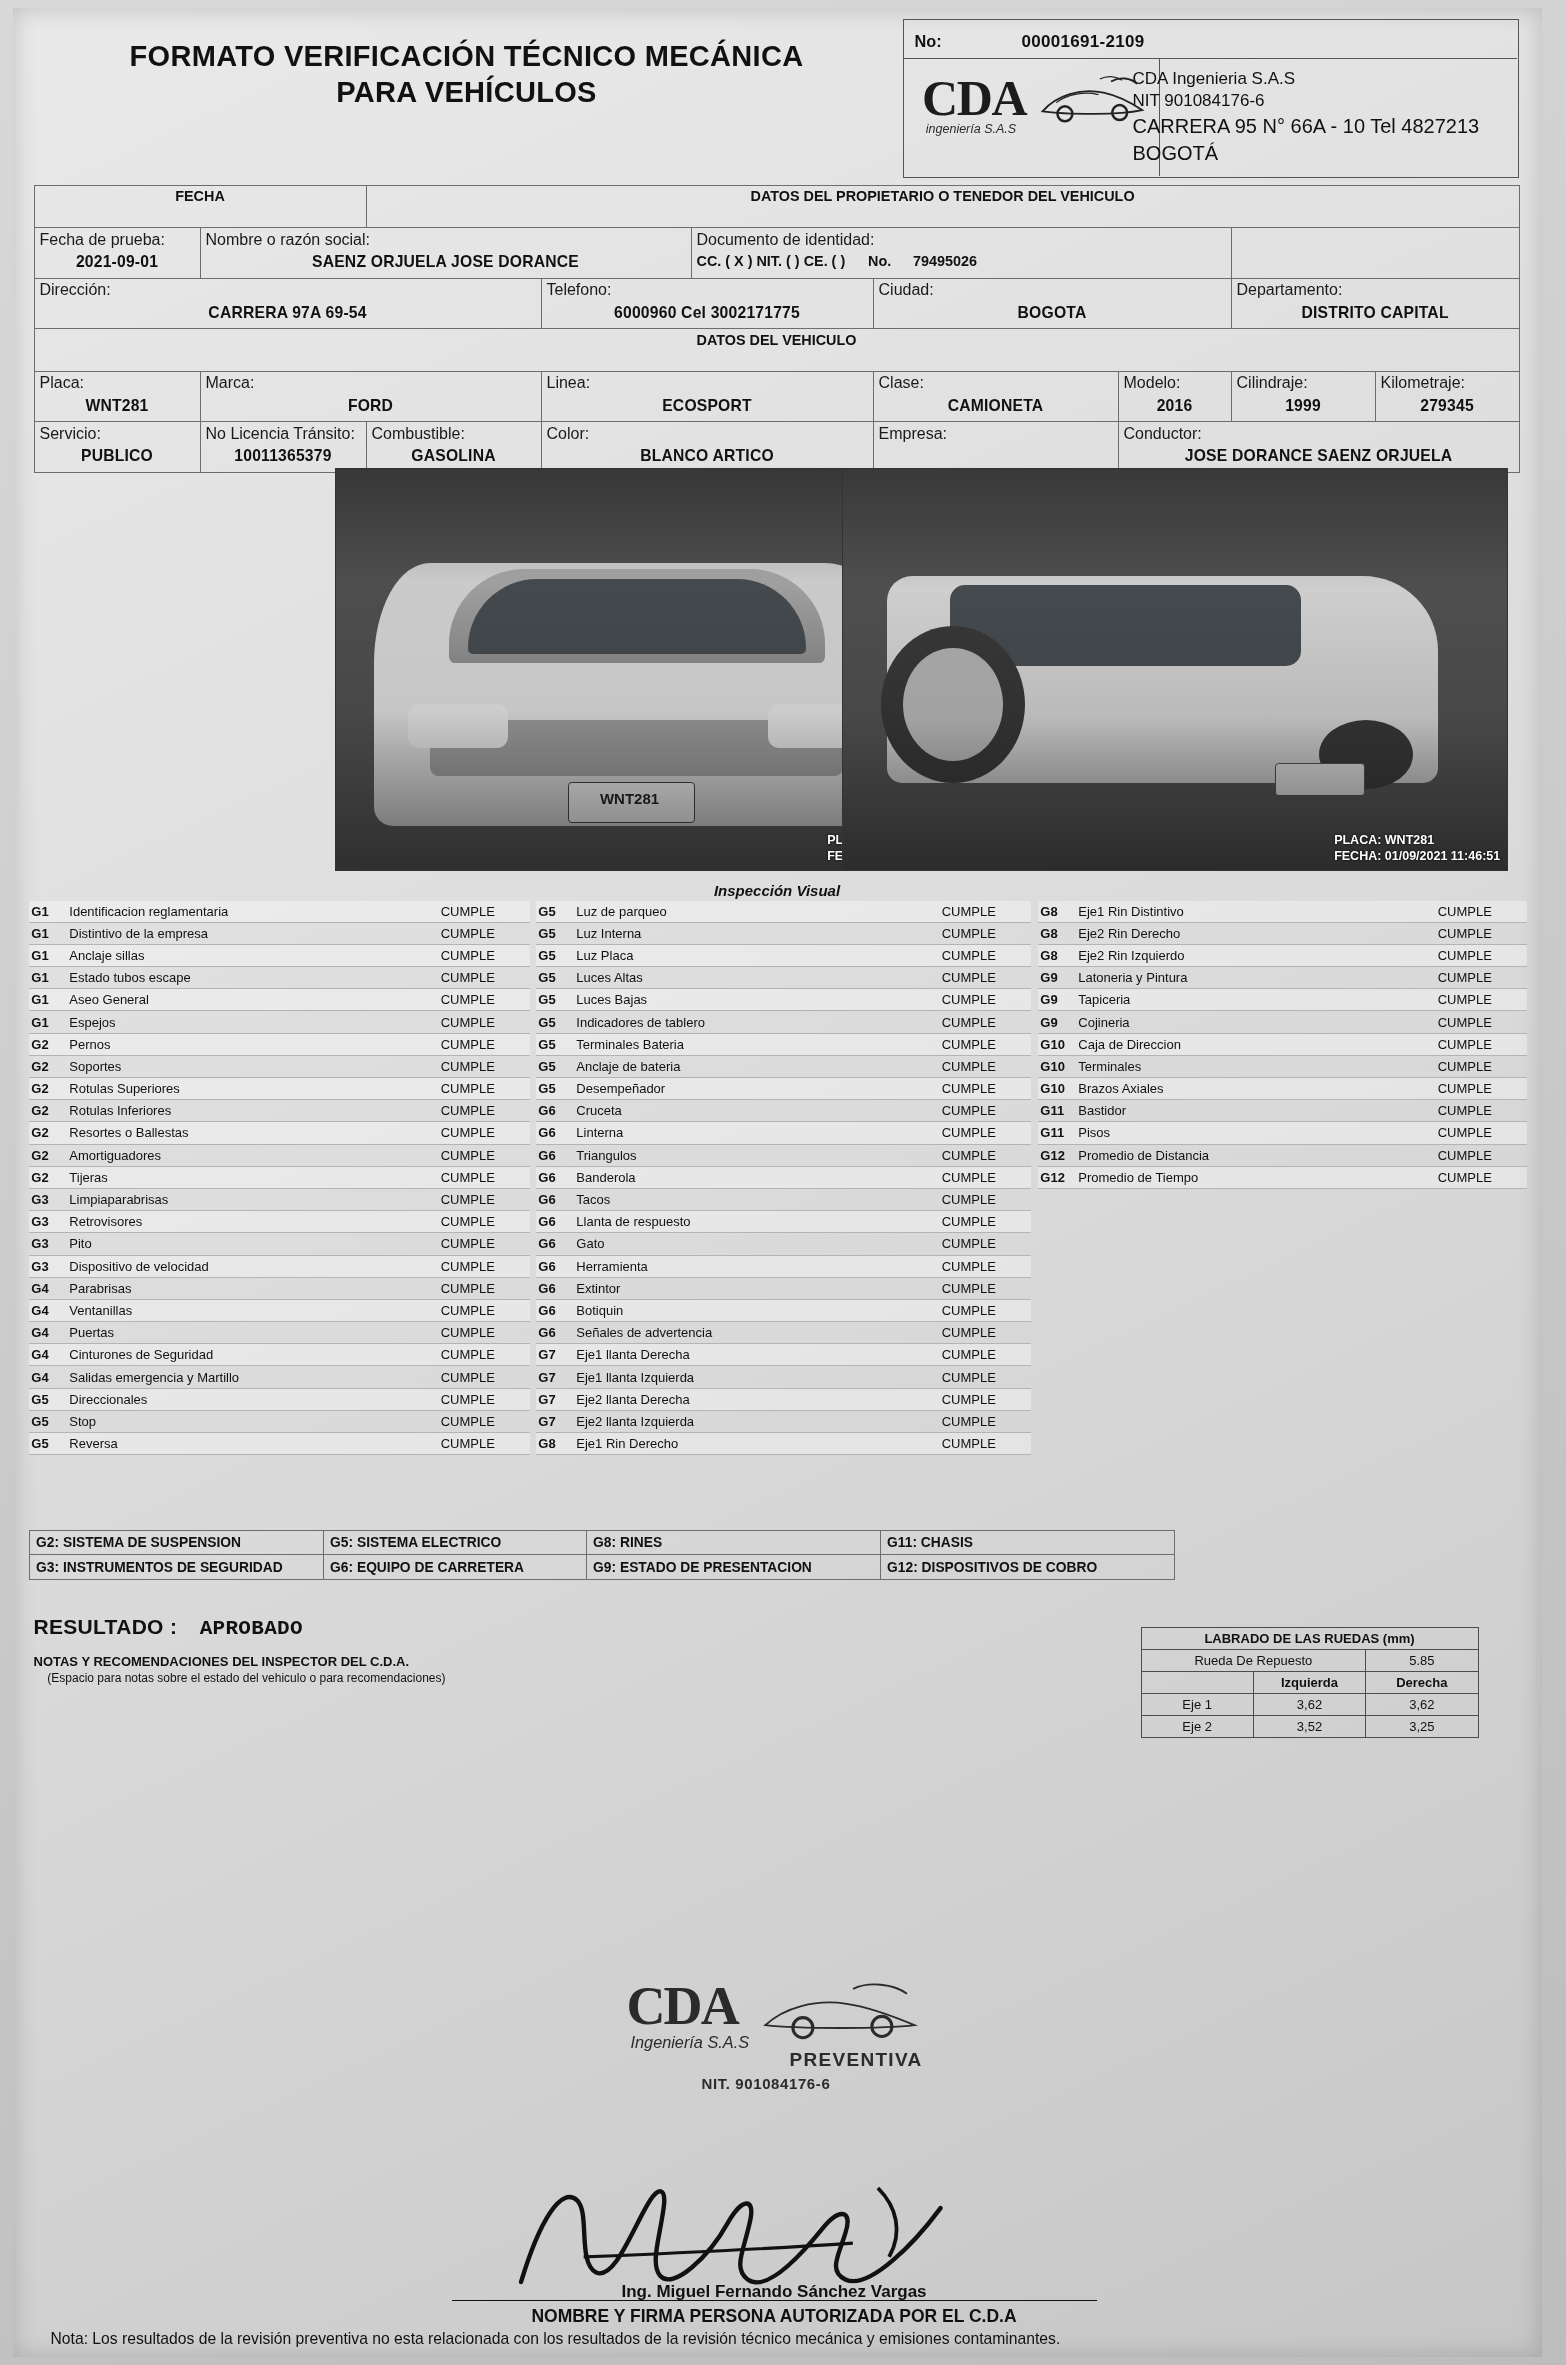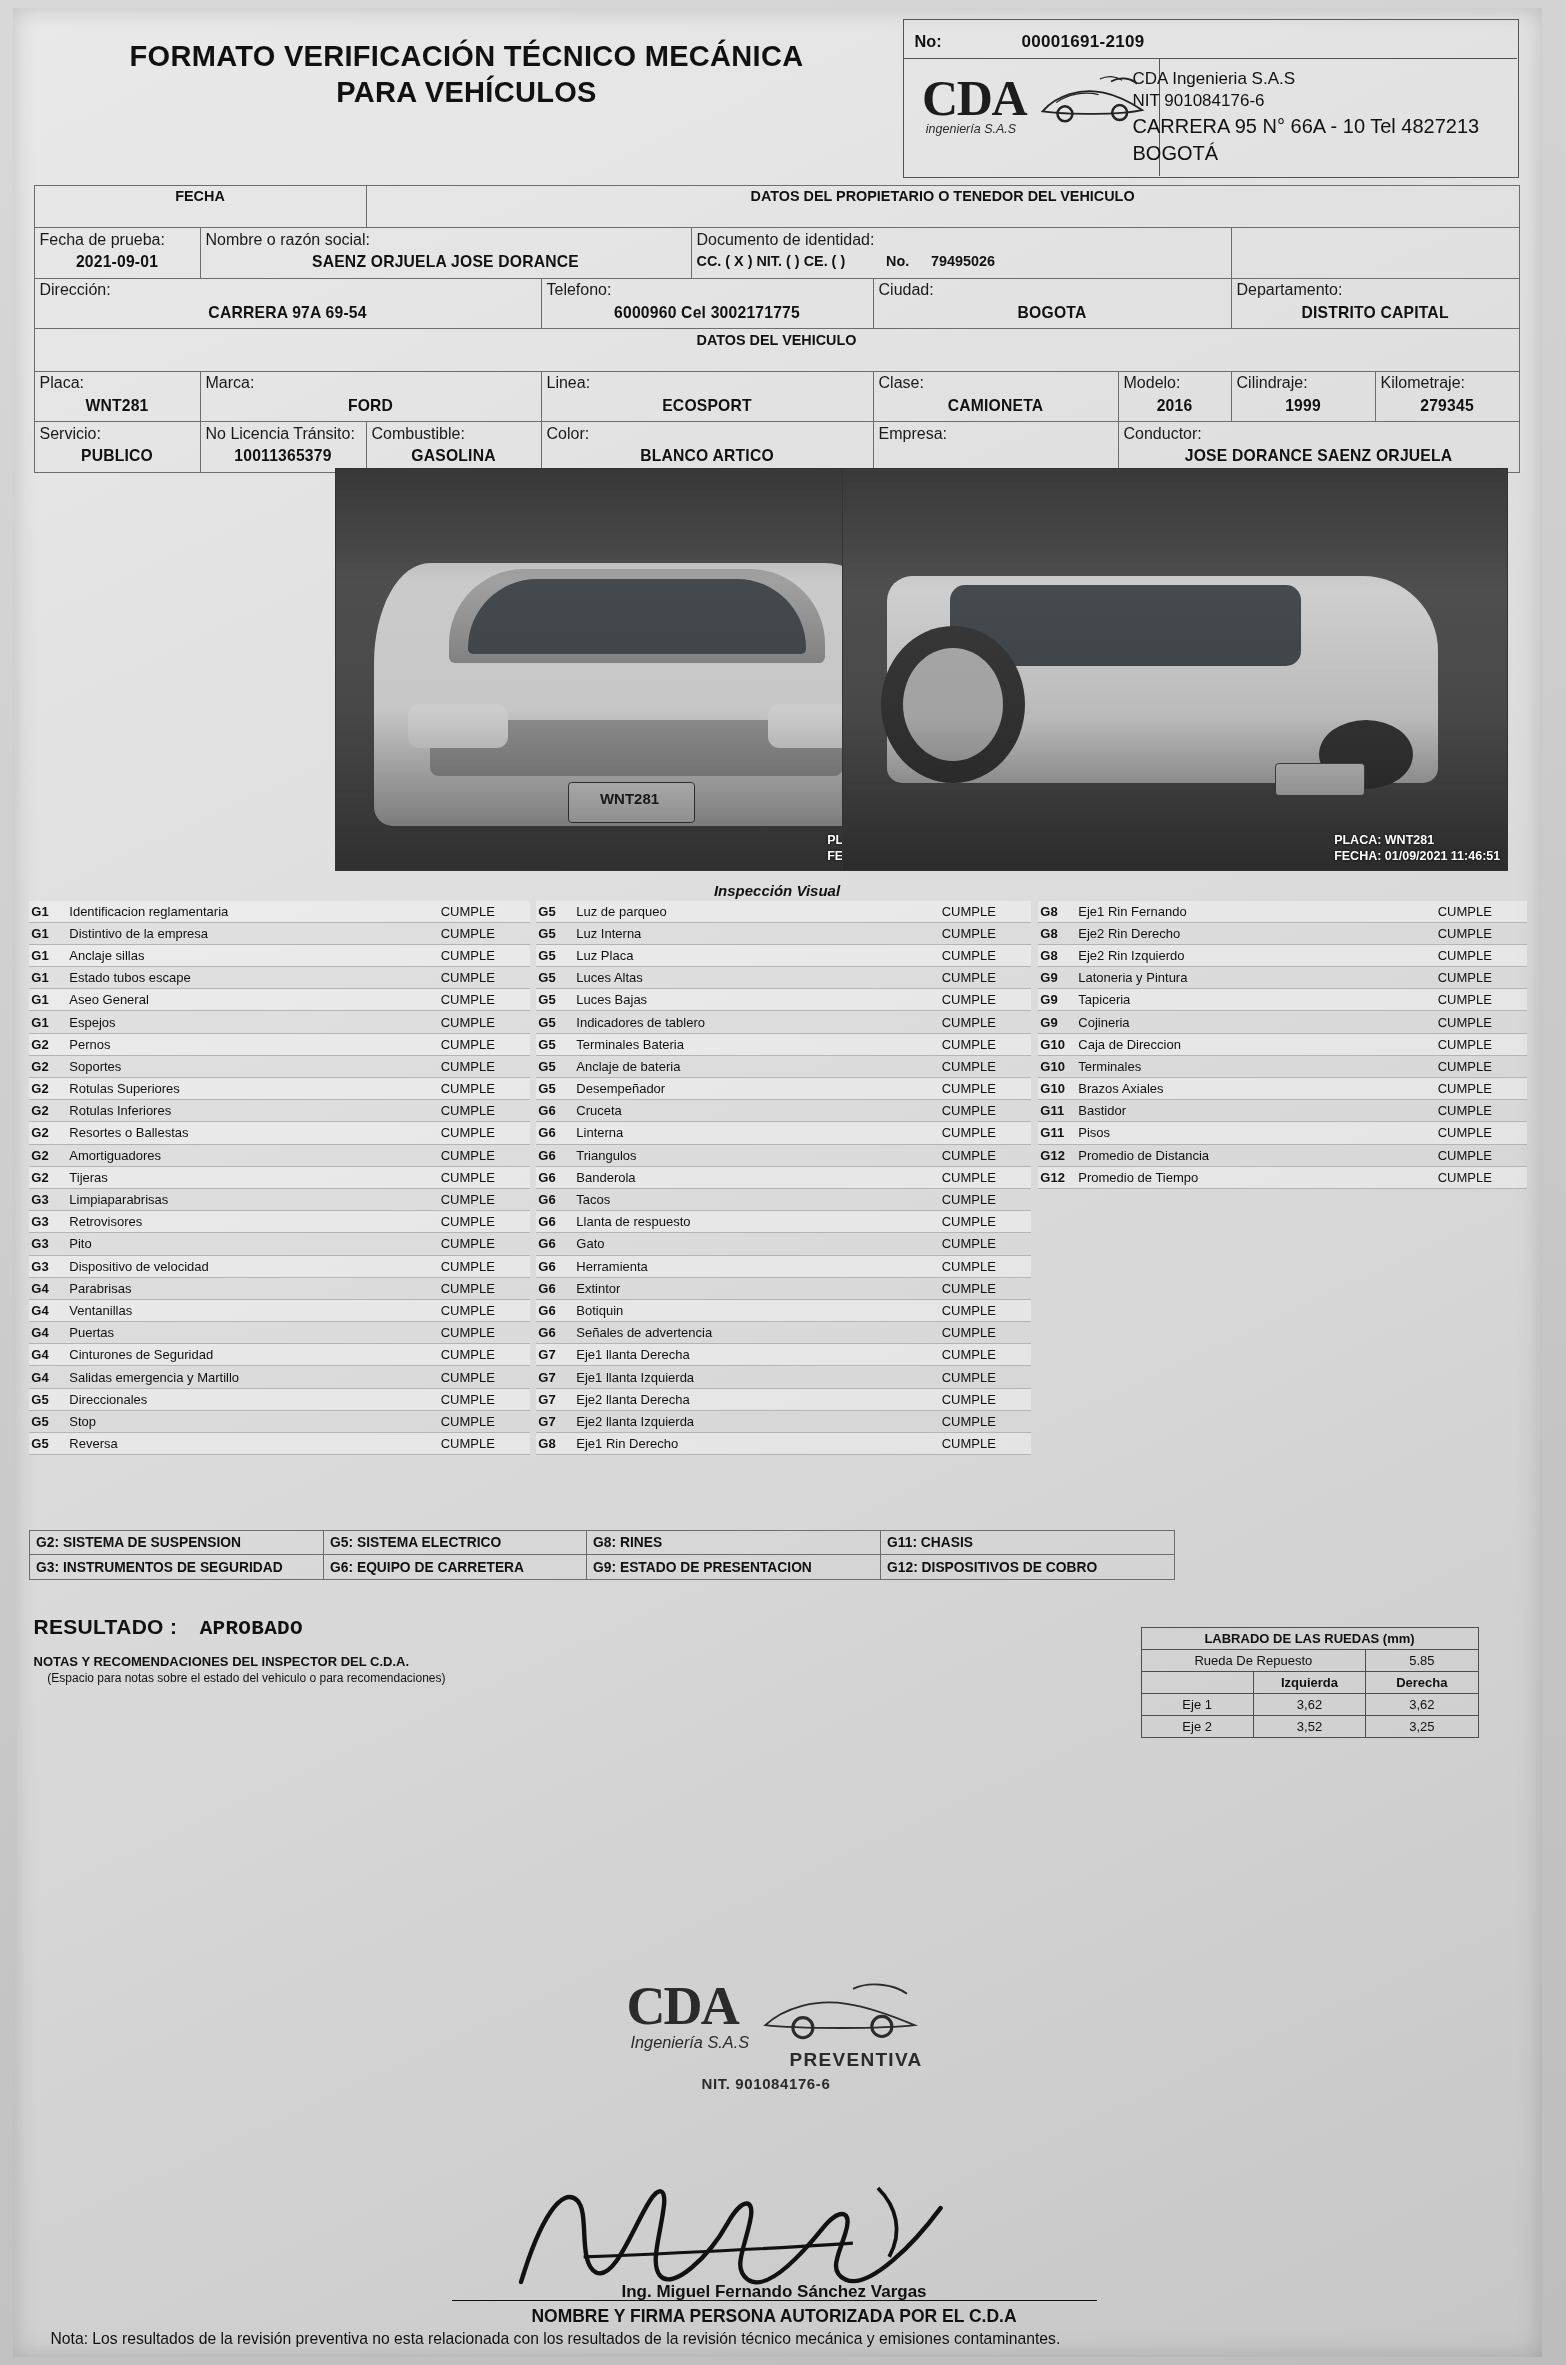--- a/index.html
+++ b/index.html
@@ -211,21 +211,21 @@
           <span class="lbl">Fecha de prueba:</span>
           <span class="val">2021-09-01</span>
         </td>
         <td colspan="3">
           <span class="lbl">Nombre o razón social:</span>
           <span class="val">SAENZ ORJUELA JOSE DORANCE</span>
         </td>
         <td colspan="4">
           <span class="lbl">Documento de identidad:</span>
           <span class="chk" style="display:inline-block;margin-top:5px;">CC. (    X    )  NIT. (        )  CE. (        )</span>
-          <span class="inline" style="margin-left:38px;">No.</span>
+          <span class="inline" style="margin-left:20px;">No.</span>
           <span class="inline" style="margin-left:19px;">79495026</span>
         </td>
         <td colspan="2"></td>
       </tr>
 
       <tr>
         <td colspan="3">
           <span class="lbl">Dirección:</span>
           <span class="val">CARRERA 97A 69-54</span>
         </td>
@@ -606,21 +606,21 @@
                 <td class="res">CUMPLE</td>
               </tr>
             </tbody>
           </table>
     </div>
     <div class="col c3">
       <table class="items">
             <tbody>
               <tr>
                 <td class="g">G8</td>
-                <td class="nm">Eje1 Rin Fernando</td>
+                <td class="nm">Eje1 Rin Distintivo</td>
                 <td class="res">CUMPLE</td>
               </tr>
               <tr>
                 <td class="g">G8</td>
                 <td class="nm">Eje2 Rin Derecho</td>
                 <td class="res">CUMPLE</td>
               </tr>
               <tr>
                 <td class="g">G8</td>
                 <td class="nm">Eje2 Rin Izquierdo</td>

